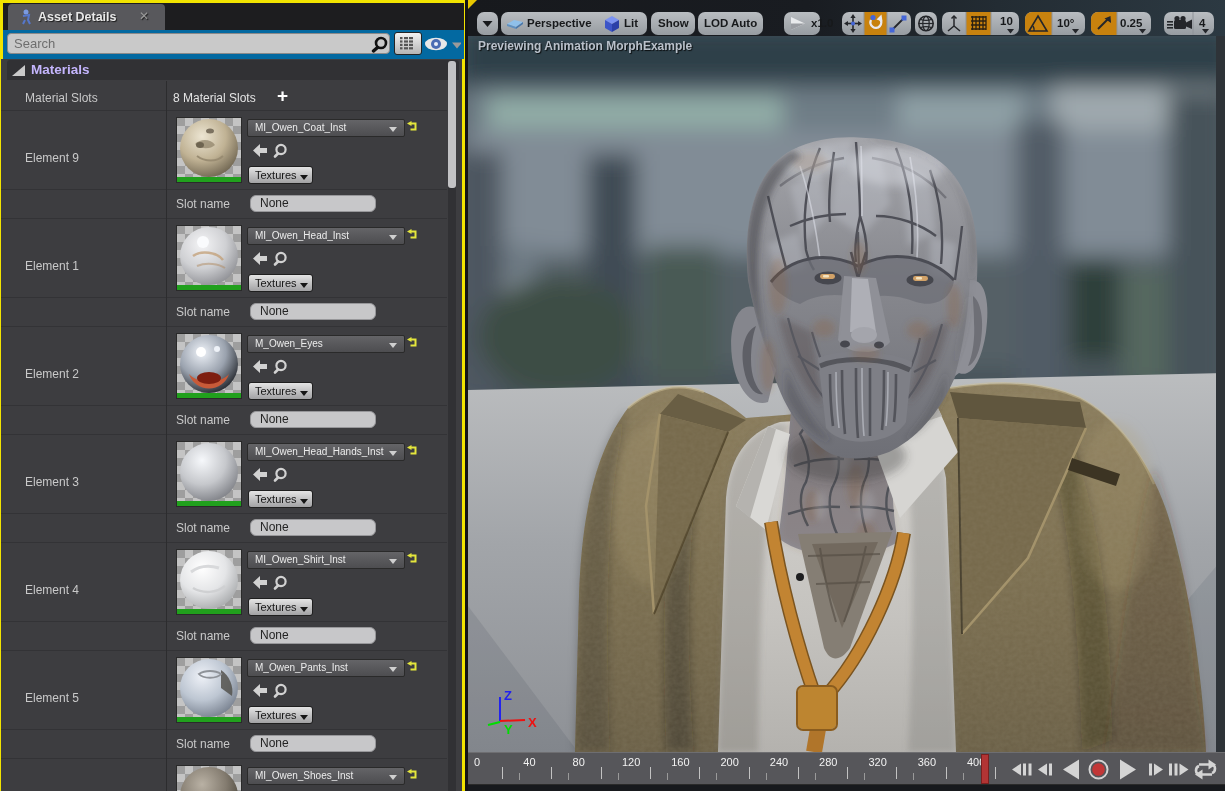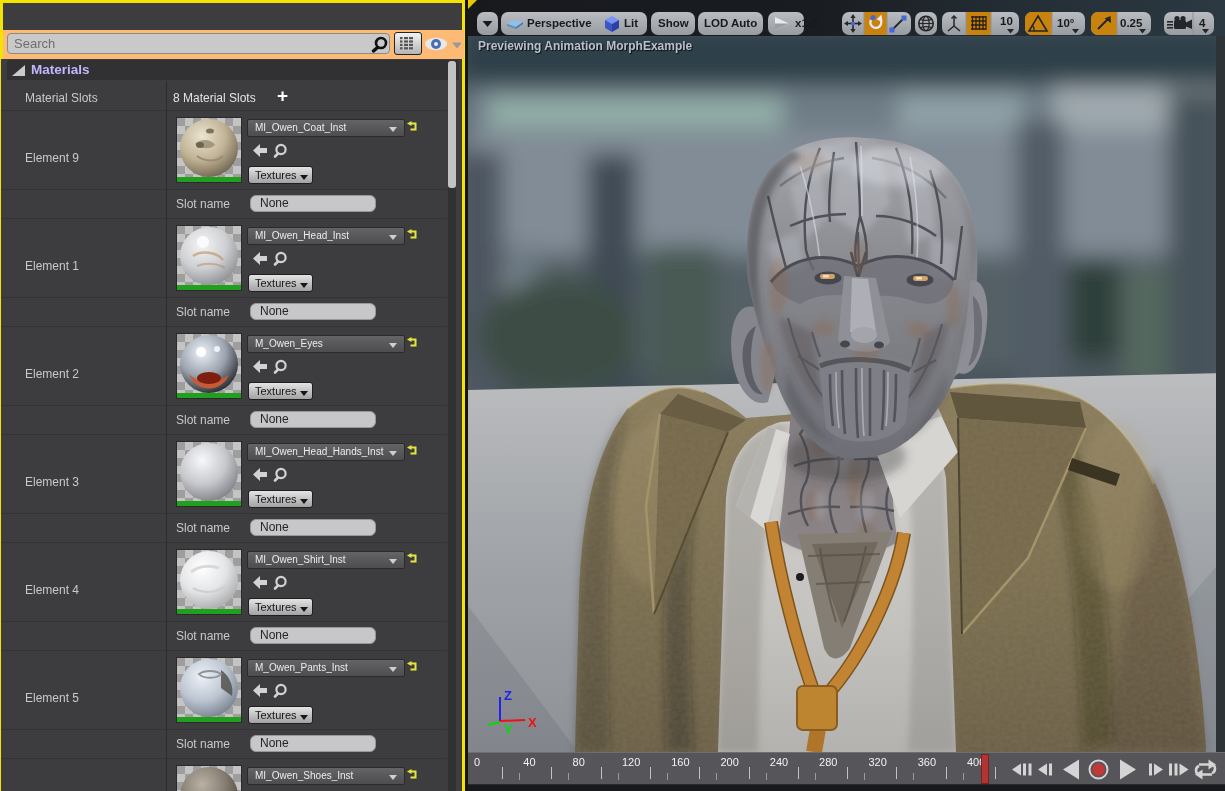--- a/index.html
+++ b/index.html
@@ -3,21 +3,21 @@
 *{margin:0;padding:0;box-sizing:border-box;font-family:"Liberation Sans",sans-serif;}
 html,body{width:1225px;height:791px;overflow:hidden;background:#141414;}
 #root{position:relative;width:1225px;height:791px;}
 
 #left{position:absolute;left:0;top:0;width:465px;height:791px;background:#3d3d40;border:3px solid #f2e400;}
 #tabbar{position:absolute;left:0;top:0;width:461px;height:27px;background:#1d1d1f;}
 #tab{position:absolute;left:5px;top:1px;width:157px;height:26px;background:#58585c;border-radius:4px 4px 0 0;color:#e8e8e8;font-size:12.5px;font-weight:bold;text-shadow:1px 1px 1px #1a1a1a;}
 #tab .ticon{position:absolute;left:11px;top:4px;}
 #tab .tname{position:absolute;left:30px;top:6px;}
 #tab .tx{position:absolute;left:131px;top:5px;color:#9a9a9a;font-weight:normal;font-size:12px;}
-#searchrow{position:absolute;left:0;top:27px;width:461px;height:29px;background:#fdba74;}
+#searchrow{position:absolute;left:0;top:27px;width:461px;height:29px;background:#0369a1;}
 #searchbox{position:absolute;left:4px;top:3px;width:383px;height:21px;background:#c9c9c9;border-radius:4px;border:1px solid #8a8a8a;color:#6e6e6e;font-size:13px;line-height:20px;padding-left:6px;}
 #listbtn{position:absolute;left:391px;top:2px;width:28px;height:23px;background:linear-gradient(#f2f2f2,#b5b5b5);border:1px solid #242424;border-radius:3px;}
 #eyewrap{position:absolute;left:422px;top:5px;width:36px;height:18px;}
 #content{position:absolute;left:-2px;top:56px;width:461px;height:733px;background:#3d3d40;}
 #mheader{position:absolute;left:6px;top:1px;width:452px;height:20px;background:#313134;border-radius:3px 3px 0 0;color:#c4b5fd;}
 #mheader .mtitle{position:absolute;left:24px;top:2px;font-size:13.5px;font-weight:bold;}
 .vsplit{position:absolute;left:165px;top:0;width:1px;background:#2c2c2e;}
 .rowline{position:absolute;left:0;width:446px;height:1px;background:#333336;}
 .lbl{position:absolute;color:#c9c9c9;font-size:12px;}
 .combo{position:absolute;width:158px;height:18px;background:linear-gradient(#646467,#4d4d50);border:1px solid #2a2a2a;border-radius:2px;color:#ececec;font-size:10px;}
@@ -45,20 +45,30 @@
 #timeline{position:absolute;left:0;top:752px;width:757px;height:33px;background:#56565a;border-top:1px solid #6e6e71;border-bottom:1px solid #2a2a2a;}
 #timeline .num{position:absolute;top:3px;color:#f2f2f2;font-size:11px;}
 #timeline .tick{position:absolute;width:1px;background:#d8d8d8;}
 #scrub{position:absolute;left:513px;top:1px;width:8px;height:30px;background:#b23434;border:1px solid #7c1f1f;}
 #transport{position:absolute;left:540px;top:0;width:217px;height:33px;}
 </style></head>
 <body>
 <div id="root">
 
 <div id="left">
+  <div id="tabbar">
+    <div id="tab">
+      <svg class="ticon" width="14" height="18">
+            <circle cx="7" cy="4" r="2.5" fill="#7a9ae0"></circle>
+            <path d="M4 8 L10 7 L9 12 L11 16 M6 12 L4 16" stroke="#5577cc" stroke-width="2" fill="none"></path>
+          </svg>
+      <span class="tname">Asset Details</span>
+          <span class="tx">✕</span>
+    </div>
+  </div>
   <div id="searchrow">
     <div id="searchbox">Search</div>
     <svg style="position:absolute;left:368px;top:6px" width="18" height="17">
           <circle cx="10" cy="7" r="5" fill="none" stroke="#111" stroke-width="2.6"></circle>
           <line x1="6.5" y1="11.5" x2="2.5" y2="15" stroke="#111" stroke-width="3.4" stroke-linecap="round"></line>
         </svg>
     <div id="listbtn">
       <svg width="26" height="21">
             <g fill="#555">
               <rect x="5" y="4" width="2.5" height="2.2"></rect>
@@ -690,21 +700,21 @@
             </g>
           </svg>
           <span class="t" style="left:24px;top:5px">Lit</span>
         </div>
     <div class="vbtn" style="left:183px;width:44px">
           <span class="t" style="left:7px;top:5px">Show</span>
         </div>
     <div class="vbtn" style="left:230px;width:65px">
           <span class="t" style="left:6px;top:5px">LOD Auto</span>
         </div>
-    <div class="vbtn" style="left:300px;width:36px">
+    <div class="vbtn" style="left:316px;width:36px">
           <svg width="22" height="23" style="position:absolute;left:3px">
             <path d="M4 5 L18 11.5 L4 18 Z" fill="#e8eaec"></path>
             <path d="M4 11.5 L18 11.5 L4 18 Z" fill="#9a9da2"></path>
           </svg>
           <span class="t" style="left:27px;top:5px">x1.0</span>
         </div>
     <div class="vbtn" style="left:374px;width:69px">
       <svg width="69" height="23">
         <rect x="22" y="0" width="23" height="23" fill="#c8820e"></rect>
         <g stroke="#24262a" stroke-width="1.6" fill="none">

